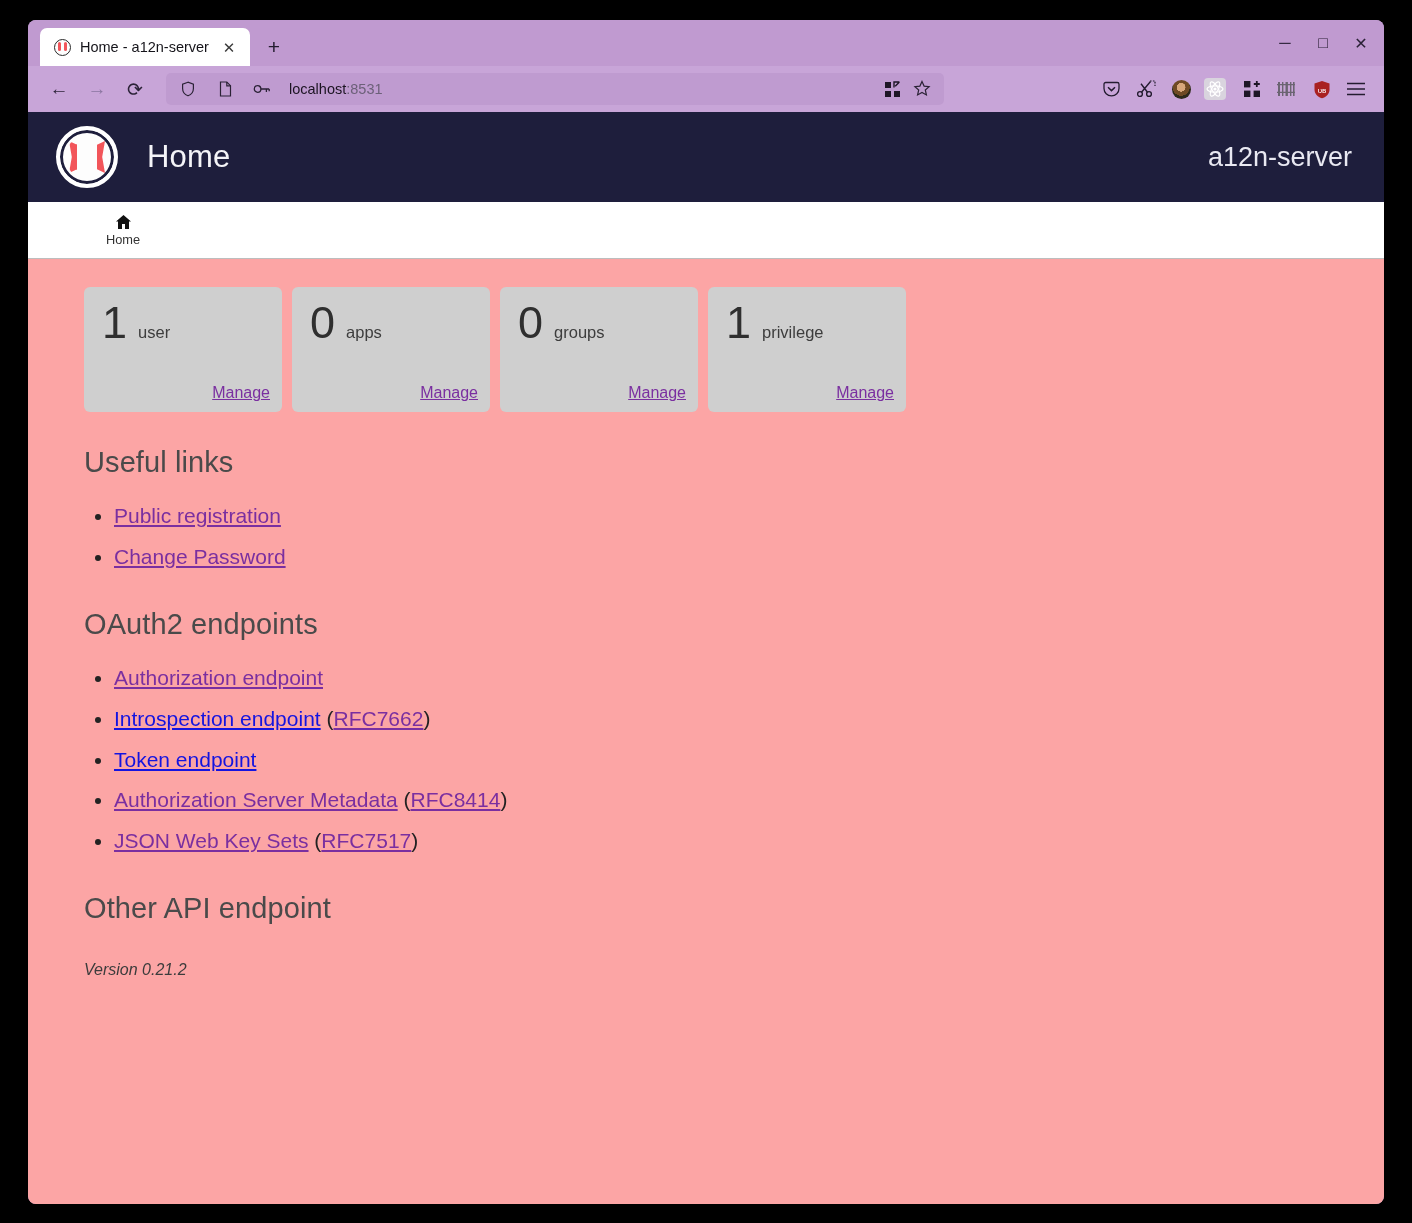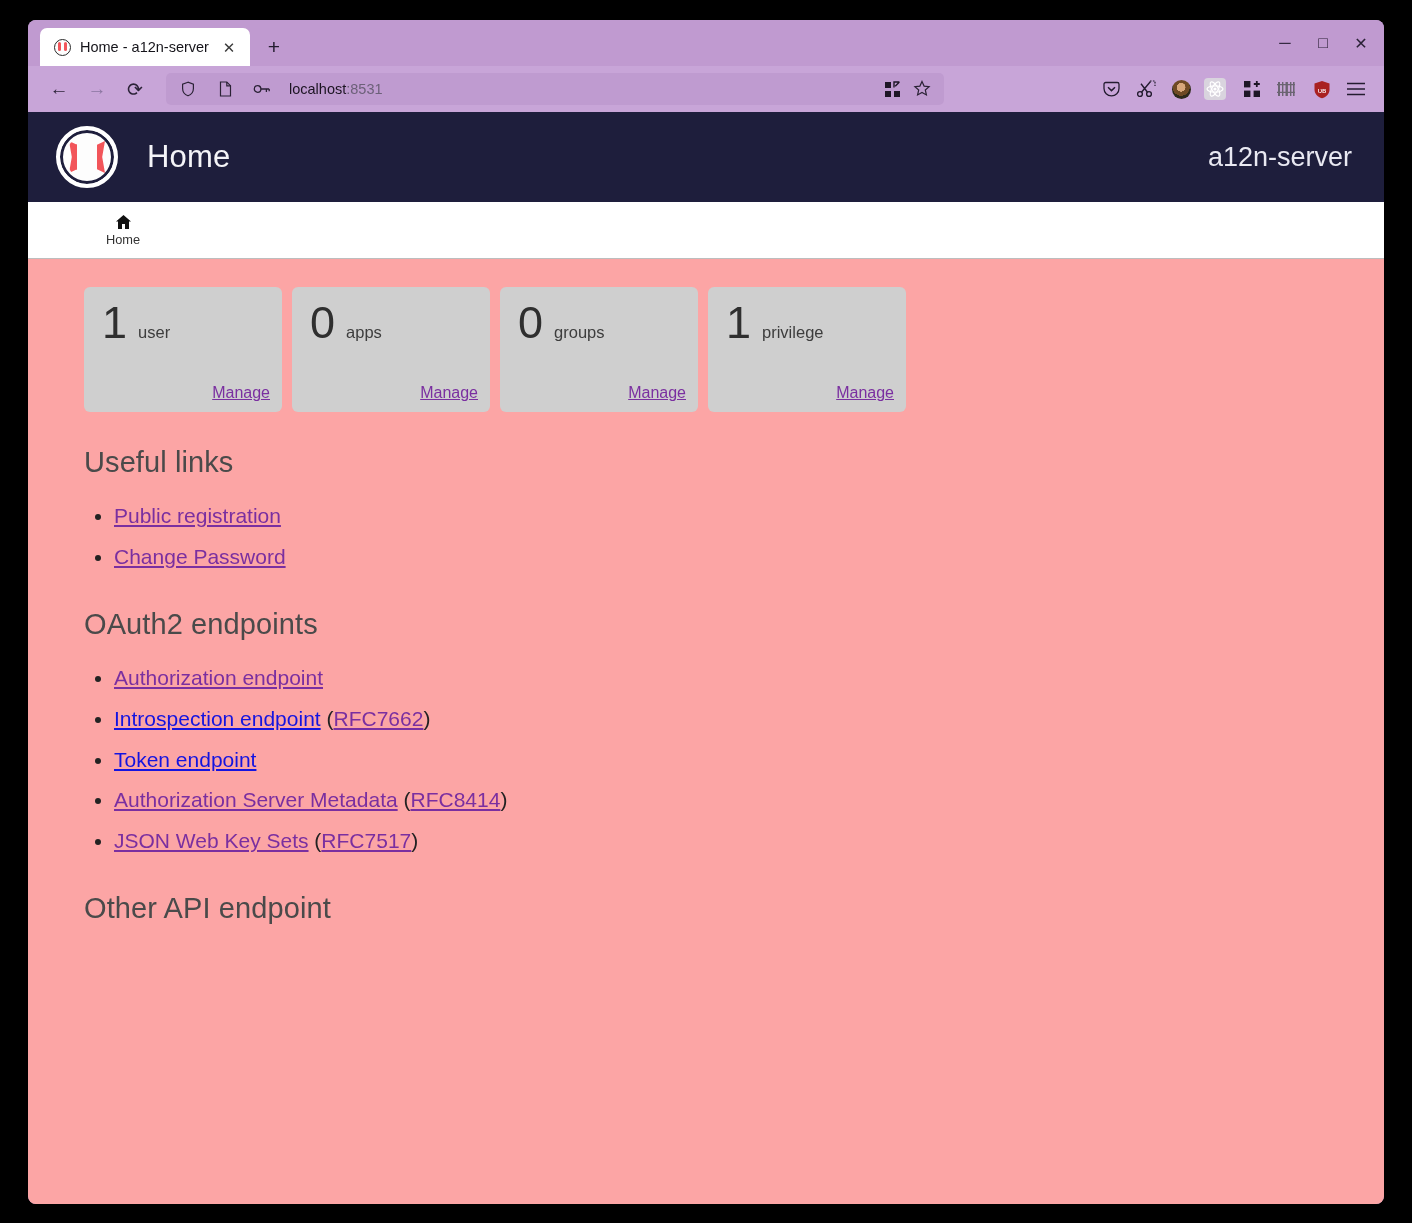--- a/index.html
+++ b/index.html
@@ -440,15 +440,16 @@
       <ul class="linklist">
         <li><a class="l">Authorization endpoint</a></li>
         <li><a class="l new">Introspection endpoint</a><span> (</span><a class="l">RFC7662</a><span>)</span></li>
         <li><a class="l new">Token endpoint</a></li>
         <li><a class="l">Authorization Server Metadata</a><span> (</span><a class="l">RFC8414</a><span>)</span></li>
         <li><a class="l">JSON Web Key Sets</a><span> (</span><a class="l">RFC7517</a><span>)</span></li>
       </ul>
 
       <h2 class="section">Other API endpoint</h2>
 
+      <div class="version">Version 0.21.2</div>
     </div>
   </div>
 </div>
 
 </body></html>

